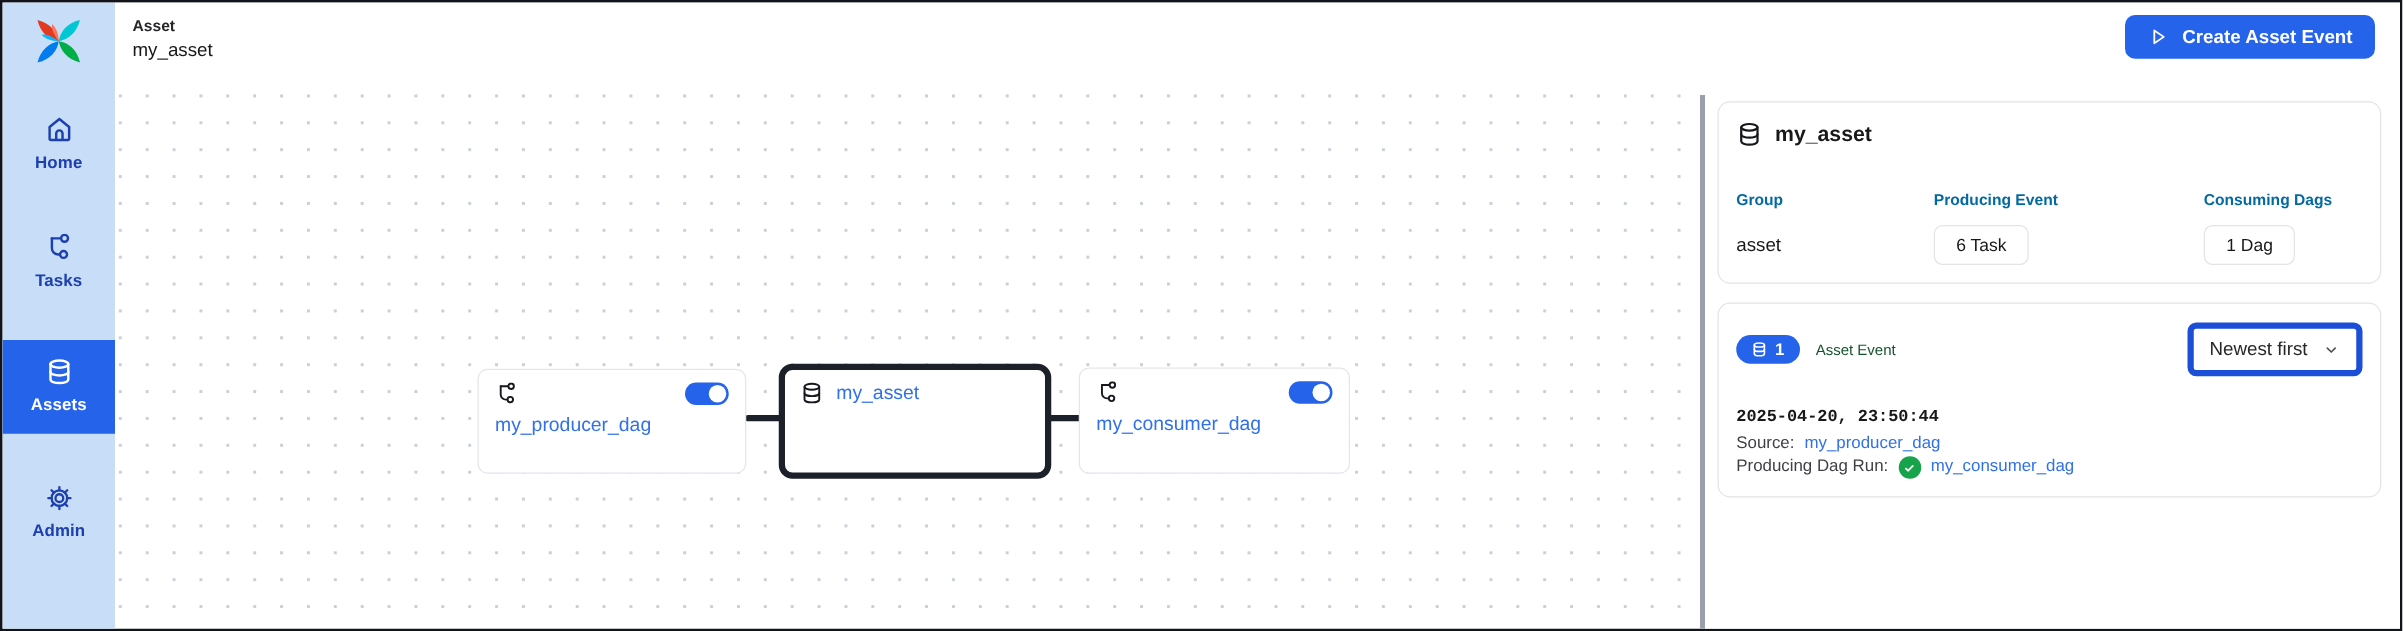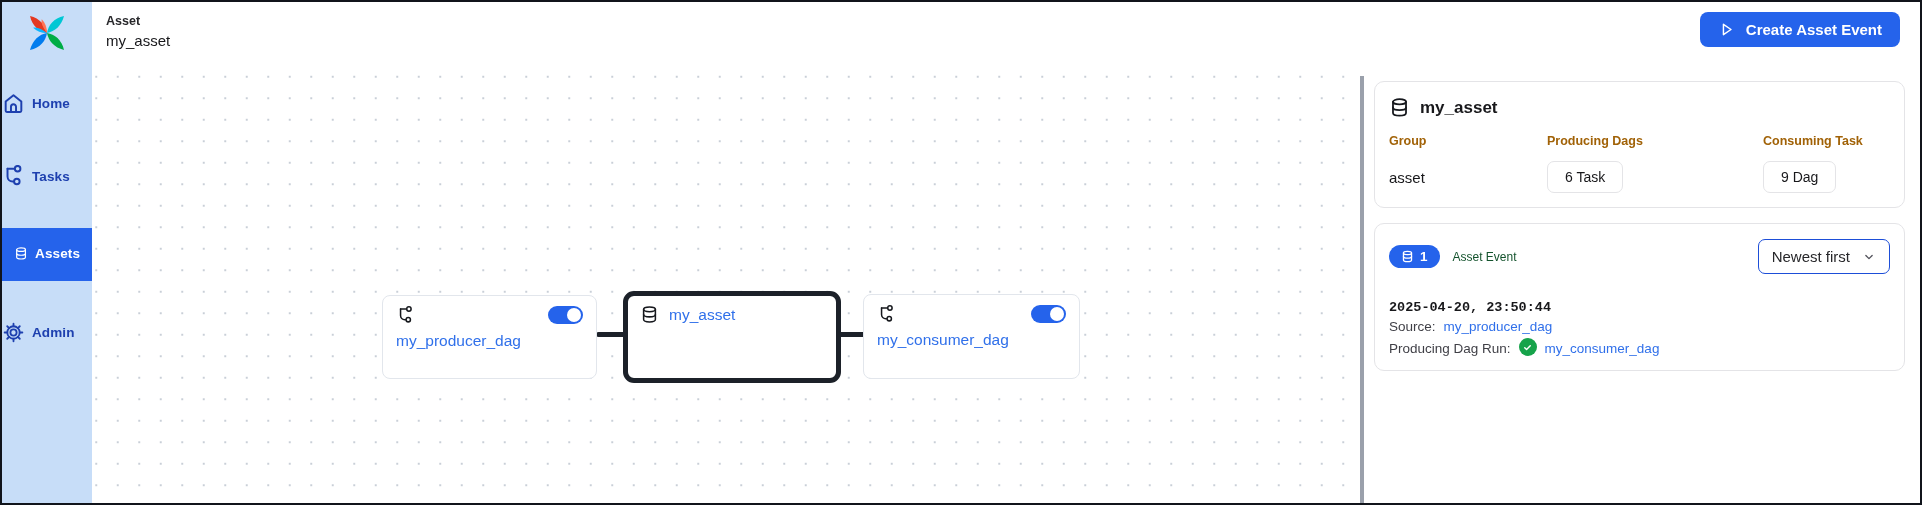--- a/index.html
+++ b/index.html
@@ -7,21 +7,21 @@
   .screen {
     width:1922px; height:505px; border:2px solid #11141b;
     display:flex; overflow:hidden; background:#fff;
   }
 
   
   .sidebar { width:90px; background:#c7ddf8; display:flex; flex-direction:column; flex-shrink:0; }
   .logo-box { height:62px; display:flex; align-items:center; justify-content:center; cursor:pointer; }
   .nav { display:flex; flex-direction:column; padding-top:18px; }
   .nav-item {
-    display:flex; flex-direction:row; align-items:center; gap:7px;
+    display:flex; flex-direction:column; align-items:center; gap:7px;
     padding:10px 0; margin-bottom:30px; color:#1e40af; cursor:pointer; width:100%;
   }
   .nav-item .nav-icon { width:23px; height:23px; display:block; }
   .nav-item .nav-icon svg { width:100%; height:100%; display:block; }
   .nav-label { font-size:13.5px; font-weight:600; letter-spacing:.1px; }
   .nav-item.active { background:#2563eb; color:#fff; padding:14px 12px 16px; }
 
   
   .main { flex:1; display:flex; flex-direction:column; min-width:0; }
   .header { height:62px; display:flex; align-items:flex-start; justify-content:space-between; padding:10px 20px 0 14px; background:#fff; }
@@ -62,45 +62,45 @@
   
   .panel { width:556px; flex-shrink:0; padding:17px 15px 0 10px; display:flex; flex-direction:column; gap:15px; background:#fff; }
   .card { border:1px solid #e4e4e7; border-radius:10px; background:#fff; padding:15px 14px 14px; }
 
   .card-title-row { display:flex; align-items:center; gap:10px; }
   .card-title-row .db-icon { width:21px; height:21px; color:#16181d; }
   .card-title-row .db-icon svg { width:100%; height:100%; display:block; }
   .card-title { font-size:17px; font-weight:700; color:#18181b; }
 
   .meta-grid { display:grid; grid-template-columns:158px 216px 1fr; margin-top:16px; column-gap:0; }
-  .meta-label { font-size:12.5px; font-weight:700; color:#a16207; }
+  .meta-label { font-size:12.5px; font-weight:700; color:#0369a1;margin-top:19px; }
   .meta-value-row { display:grid; grid-template-columns:158px 216px 1fr; margin-top:13px; align-items:center; }
   .meta-text { font-size:15px; color:#18181b; }
   .pill-btn {
     justify-self:start; border:1px solid #e4e4e7; background:#fff; border-radius:7px;
     padding:7px 17px; font-size:14px; color:#18181b; cursor:pointer; font-family:"Liberation Sans", sans-serif;
   }
 
   .events-head { display:flex; align-items:center; justify-content:space-between; }
   .events-head-left { display:flex; align-items:center; gap:13px; }
   .count-badge {
     display:inline-flex; align-items:center; gap:6px; background:#2563eb; color:#fff;
     border-radius:999px; padding:4px 12px; font-size:13.5px; font-weight:700;
   }
   .count-badge svg { width:13px; height:13px; display:block; }
   .events-title { font-size:12px; font-weight:400; color:#14532d; }
   .sort-select {
-    display:inline-flex; align-items:center; gap:12px; border:1px solid #1d4ed8; border-radius:7px;
+    display:inline-flex; align-items:center; gap:12px; border:5px solid #1d4ed8; border-radius:7px;
     padding:8px 13px; font-size:15px; color:#27272a; background:#fff; cursor:pointer;
   }
   .sort-select svg { width:14px; height:14px; color:#52525b; }
 
   .event-block { margin-top:26px; }
   .event-time { font-size:13.5px; font-weight:700; color:#18181b;font-family:Liberation Mono, monospace; }
-  .event-row { display:flex; align-items:flex-end; gap:8px; font-size:13.5px; color:#3f3f46; margin-top:4px; }
+  .event-row { display:flex; align-items:flex-start; gap:8px; font-size:13.5px; color:#3f3f46; margin-top:4px; }
   .event-link { color:#3070ea; text-decoration:none; cursor:pointer; }
   .check-circle { width:18px; height:18px; border-radius:50%; background:#16a34a; display:inline-flex; align-items:center; justify-content:center; flex-shrink:0; }
   .check-circle svg { width:11px; height:11px; }
 </style>
 </head>
 <body>
 
 <div class="screen">
 
   <div class="sidebar">
@@ -236,27 +236,27 @@
               <svg viewBox="0 0 20 20" fill="none" stroke="currentColor" stroke-width="1.7" stroke-linecap="round">
                 <ellipse cx="10" cy="4.6" rx="6.2" ry="2.5"></ellipse>
                 <path d="M3.8 4.6 V15.3 c0 1.4 2.8 2.5 6.2 2.5 s6.2-1.1 6.2-2.5 V4.6"></path>
                 <path d="M3.8 10 c0 1.4 2.8 2.5 6.2 2.5 s6.2-1.1 6.2-2.5"></path>
               </svg>
             </span>
             <span class="card-title">my_asset</span>
           </div>
           <div class="meta-grid">
             <span class="meta-label">Group</span>
-            <span class="meta-label">Producing Dags</span>
-            <span class="meta-label">Consuming Task</span>
+            <span class="meta-label">Producing Event</span>
+            <span class="meta-label">Consuming Dags</span>
           </div>
           <div class="meta-value-row">
             <span class="meta-text">asset</span>
             <button class="pill-btn">6 Task</button>
-            <button class="pill-btn">9 Dag</button>
+            <button class="pill-btn">1 Dag</button>
           </div>
         </div>
 
         <div class="card">
           <div class="events-head">
             <div class="events-head-left">
               <span class="count-badge">
                 <svg viewBox="0 0 20 20" fill="none" stroke="currentColor" stroke-width="2" stroke-linecap="round">
                   <ellipse cx="10" cy="4.6" rx="6.2" ry="2.5"></ellipse>
                   <path d="M3.8 4.6 V15.3 c0 1.4 2.8 2.5 6.2 2.5 s6.2-1.1 6.2-2.5 V4.6"></path>

